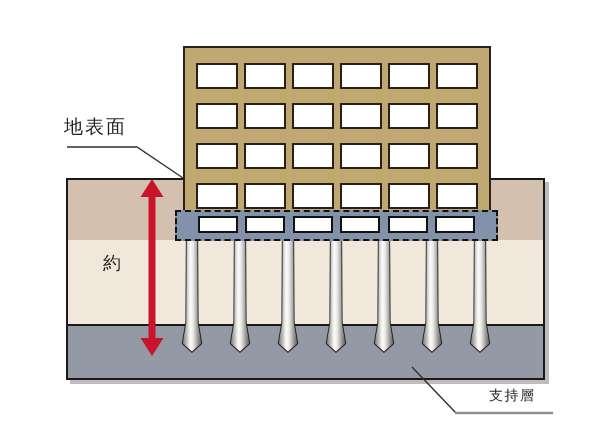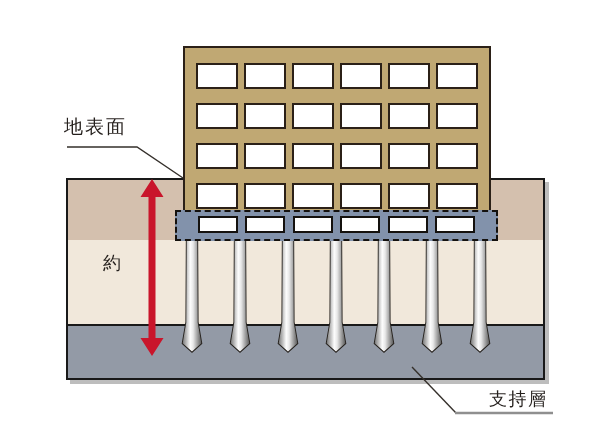--- a/index.html
+++ b/index.html
@@ -53,21 +53,21 @@
     padding:4px 21px 0;
   }
   .fopen{background:#fff;border:2px solid #14110e;box-sizing:border-box;}
   
   .overlay{position:absolute;left:0;top:0;width:600px;height:448px;z-index:6;pointer-events:none;}
   
   .lbl{position:absolute;z-index:7;white-space:nowrap;}
   .lbl-ground{left:64px;top:114px;font-size:19px;letter-spacing:2px;}
   .lbl-depth{left:74px;top:252px;width:76px;text-align:center;line-height:22px;font-size:18px;}
   .lbl-depth .val{font-size:19px;}
-  .lbl-bearing{left:489px;top:387px;font-size:18px;letter-spacing:1.5px;}
+  .lbl-bearing{left:489px;top:387px;font-size:14px;letter-spacing:1.5px;}
 </style>
 </head>
 <body>
 
 <div class="stage">
 
   <div class="ground">
     <div class="layer surface-layer"></div>
     <div class="layer middle-layer"></div>
     <div class="layer bearing-layer"></div>

